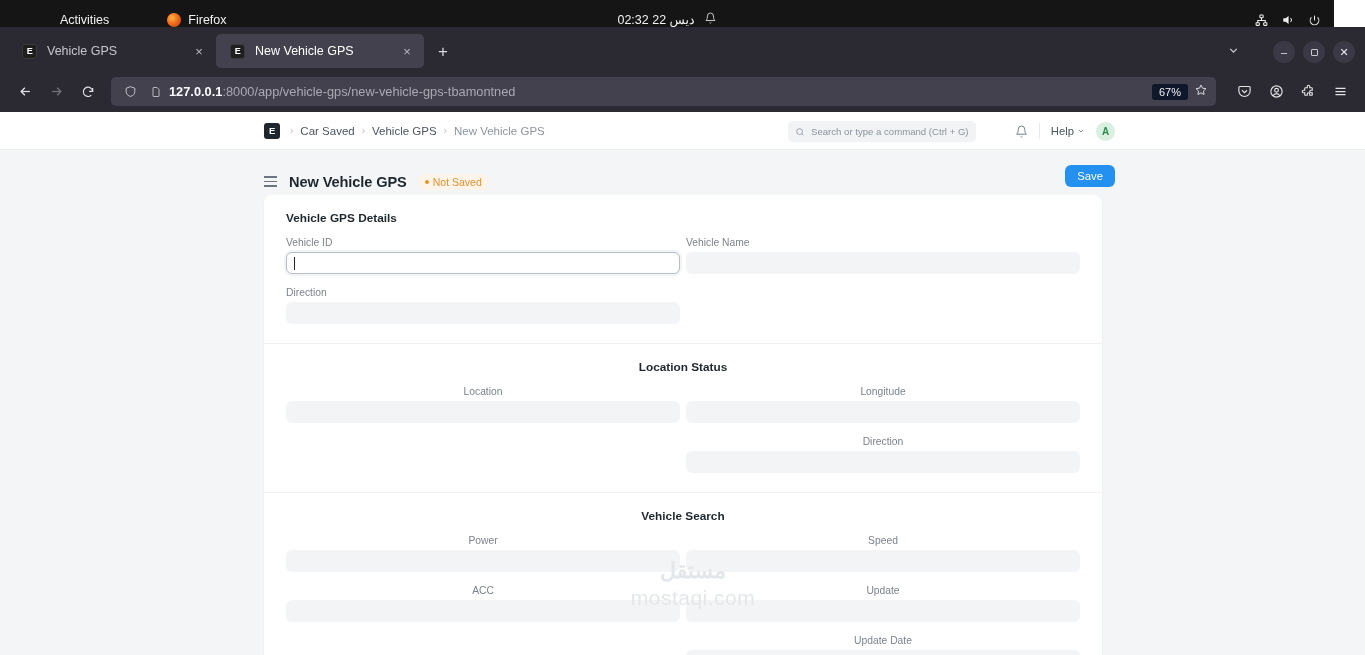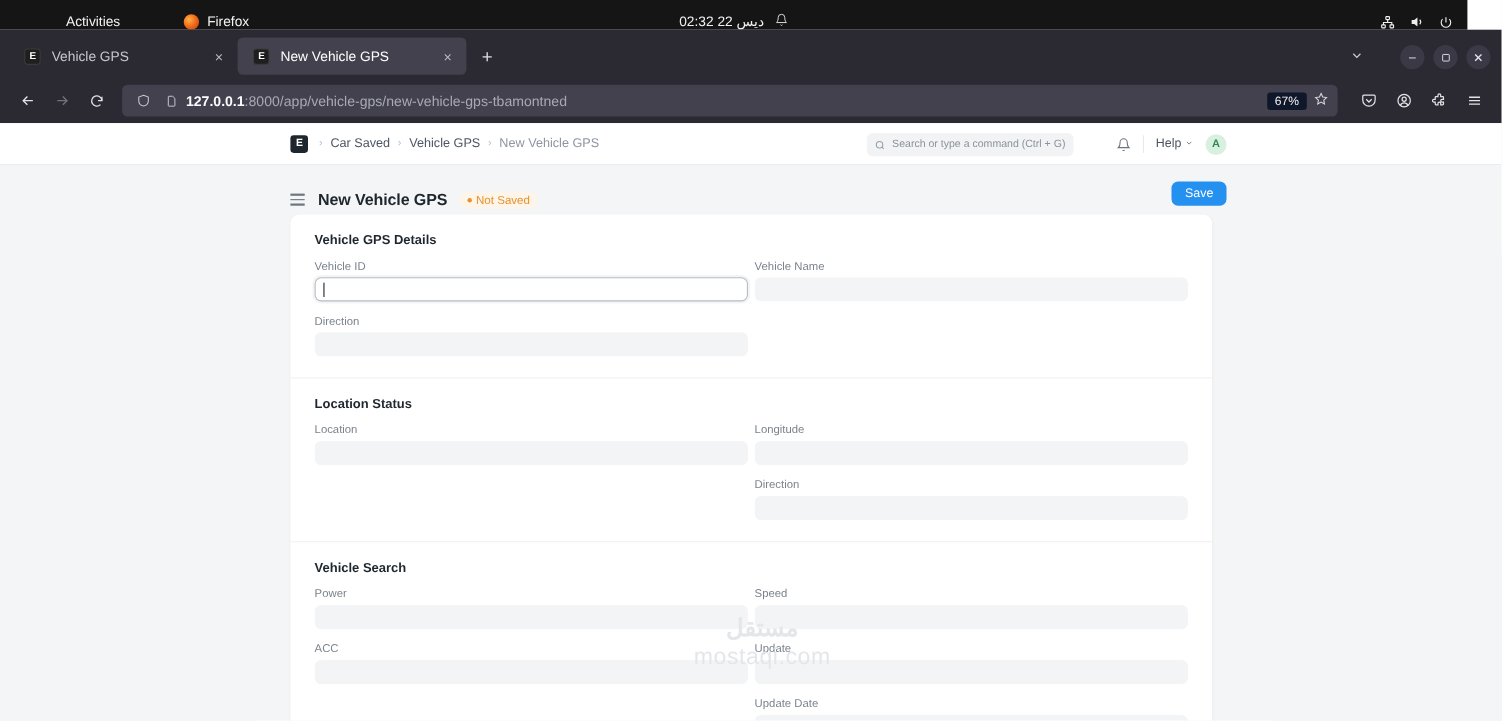--- a/index.html
+++ b/index.html
@@ -204,21 +204,21 @@
   .form-card {
     position: absolute; left: 264px; top: 83px;
     width: 838px;
     background:#ffffff;
     border-radius: 8px;
     box-shadow: 0 1px 2px rgba(16,24,40,0.05);
     padding: 0 0 14px 0;
     min-height: 470px;
   }
   .section { padding: 16px 22px 6px 22px; }
-  .section + .section { border-top: 1px solid #f0f1f3; }
+  .section + .section { border-top: 1px solid #f0f1f3; text-align: center; }
   .section-title {
     font-size: 11.8px; font-weight:700; color:#1f272e;
     margin-bottom: 12px;
   }
   .grid2 { display: grid; grid-template-columns: 1fr 1fr; column-gap: 6px; }
   .col { display: flex; flex-direction: column; }
   .field { margin-bottom: 13px; }
   .field-label {
     font-size: 10.3px; color:#7c838d;
     margin-bottom: 4px; display:block;

